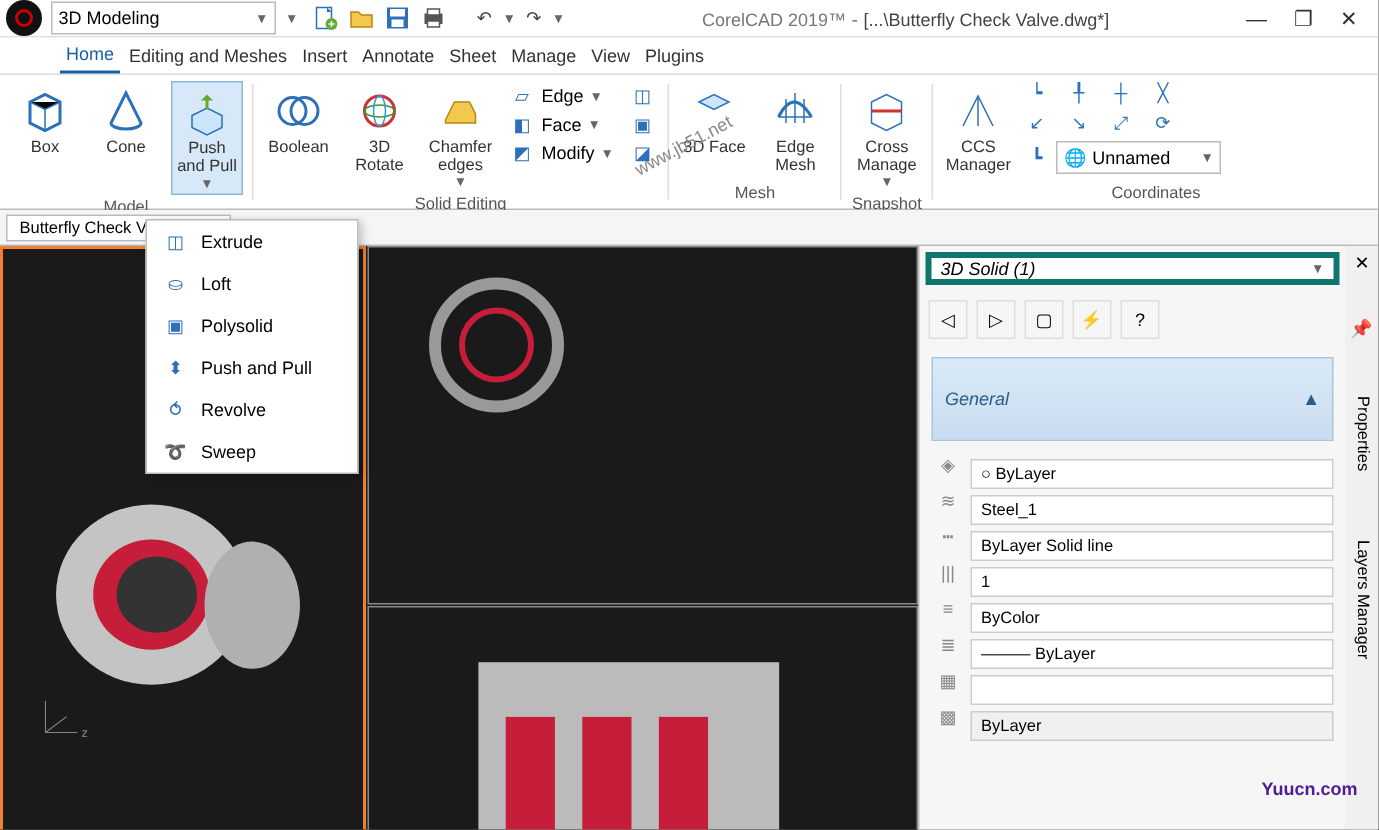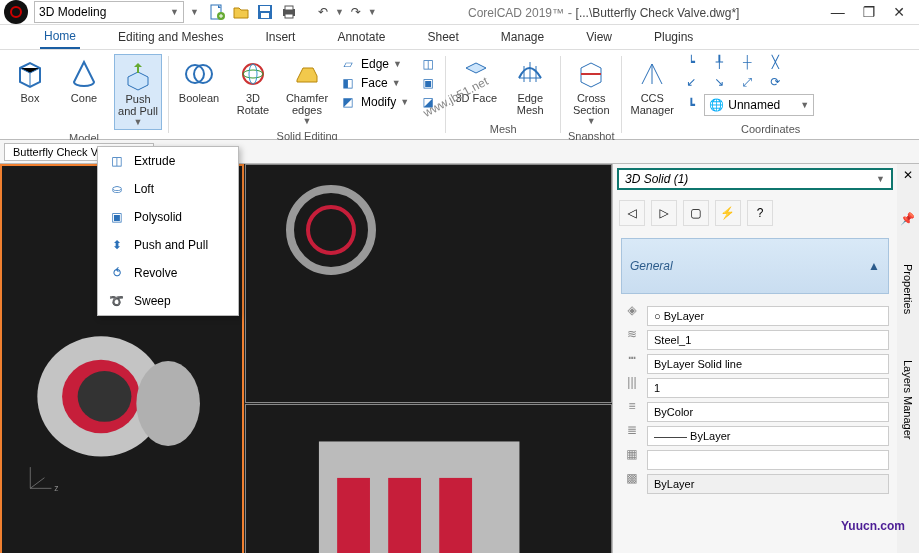--- a/index.html
+++ b/index.html
@@ -6,21 +6,21 @@
 body { width: 919px; height: 553px; background: #f0f0f0; display: flex; flex-direction: column; overflow: hidden; }
 .title-bar { height: 30px; background: #fff; display: flex; align-items: center; padding: 0 4px; border-bottom: 1px solid #ddd; }
 .app-icon { width: 24px; height: 24px; background: #111; border-radius: 50%; position: relative; margin-right: 6px; }
 .app-icon::before { content: ""; position: absolute; inset: 6px; border: 2px solid #c00; border-radius: 50%; }
 .workspace-select { width: 150px; height: 22px; border: 1px solid #bbb; background: #fff; padding: 0 4px; display: flex; align-items: center; justify-content: space-between; }
 .qat-btn { width: 22px; height: 22px; display: inline-flex; align-items: center; justify-content: center; margin: 0 1px; color: #444; cursor: pointer; }
 .title-text { flex: 1; text-align: center; color: #777; font-size: 13px; }
 .title-text .doc { color: #444; text-align: center; }
 .win-ctrl { display: flex; gap: 18px; padding-right: 10px; }
 .win-ctrl span { cursor: pointer; color: #333; font-size: 14px; }
-.ribbon-tabs { display: flex; background: #fff; height: 26px; border-bottom: 1px solid #ddd; padding-left: 40px; gap: 34px; align-items: center; }
+.ribbon-tabs { display: flex; background: #fff; height: 26px; border-bottom: 1px solid #ddd; padding-left: 40px; gap: 2px; align-items: center; }
 .ribbon-tabs .tab { padding: 4px 4px; color: #333; cursor: pointer; }
 .ribbon-tabs .tab.active { color: #1a5ea3; border-bottom: 2px solid #1a5ea3; }
 .ribbon { background: #fff; height: 90px; display: flex; border-bottom: 1px solid #bbb; }
 .ribbon-group { display: flex; flex-direction: column; padding: 4px 6px; }
 .group-items { display: flex; gap: 6px; align-items: flex-start; flex: 1; }
 .group-label { text-align: center; font-size: 11px; color: #555; padding-top: 2px; }
 .big-btn { display: flex; flex-direction: column; align-items: center; width: 48px; padding: 2px 2px; cursor: pointer; }
 .big-btn .ico { height: 36px; display: flex; align-items: center; justify-content: center; font-size: 28px; color: #2b70b8; }
 .big-btn span.lbl { font-size: 11px; text-align: center; line-height: 12px; color: #333; }
 .big-btn.sel { background: #d7e8f9; border: 1px solid #8cb8e0; }
@@ -33,21 +33,21 @@
 .doc-area { flex: 1; display: flex; position: relative; min-height: 0; }
 .doc-tabs { height: 24px; background: #f5f5f5; border-bottom: 1px solid #bbb; padding: 2px 4px; display: flex; align-items: center; }
 .doc-tab { padding: 2px 8px; background: #fff; border: 1px solid #bbb; font-size: 11px; }
 .canvas-col { display: flex; flex-direction: column; flex: 1; min-width: 0; }
 .canvas { flex: 1; background: #222; position: relative; display: grid; grid-template-columns: 2fr 3fr; grid-template-rows: 1fr 1fr; gap: 1px; }
 .viewport { border: 1px solid #888; position: relative; background: #1a1a1a; }
 .viewport.main { grid-row: 1 / span 2; border: 2px solid #f08030; }
 .mock-shape { position: absolute; border: 8px solid #bbb; border-radius: 50%; }
 .props-panel { width: 285px; background: #f6f6f6; border-left: 1px solid #bbb; display: flex; flex-direction: column; }
 .props-header { padding: 4px; }
-.props-sel { width: 100%; height: 22px; border: 2px solid #0f766e; padding: 0 6px; display: flex; align-items: center; justify-content: space-between; background: #fff; font-style: italic; }
+.props-sel { width: 100%; height: 22px; border: 4px solid #0f766e; padding: 0 6px; display: flex; align-items: center; justify-content: space-between; background: #fff; font-style: italic; }
 .props-tools { display: flex; gap: 6px; padding: 6px; }
 .ptool { width: 26px; height: 26px; border: 1px solid #ddd; display: flex; align-items: center; justify-content: center; }
 .props-section { padding: 6px 8px; }
 .section-hdr { background: linear-gradient(#d9e9f7,#c9ddf0); border: 1px solid #a8c4de; padding: 20px 8px; font-style: italic; color: #2b5b8b; display: flex; justify-content: space-between; text-align: center; }
 .prop-grid { margin-top: 4px; }
 .prop-row { display: flex; align-items: center; height: 24px; gap: 4px; }
 .prop-icn { width: 22px; display: flex; justify-content: center; color: #888; }
 .prop-val { flex: 1; border: 1px solid #ccc; background: #fff; padding: 2px 6px; font-size: 11px; height: 20px; display: flex; align-items: center; gap: 8px; margin-top: 12px; }
 .side-tabs { width: 22px; background: #f0f0f0; display: flex; flex-direction: column; align-items: center; padding-top: 4px; gap: 30px; }
 .vtab { writing-mode: vertical-rl; font-size: 11px; padding: 8px 2px; cursor: pointer; }
@@ -240,21 +240,21 @@
   <div class="vsep"></div>
   <div class="ribbon-group">
     <div class="group-items">
       <div class="big-btn">
           <div class="ico">
             <svg width="32" height="32">
               <path d="M6 10l10-5 10 5v14l-10 5-10-5z" fill="none" stroke="#2b70b8"></path>
               <path d="M6 16h20" stroke="#c33" stroke-width="2"></path>
             </svg>
           </div>
-          <span class="lbl">Cross Section</span>
+          <span class="lbl">Cross Manage</span>
           <span class="carr">▼</span>
         </div>
     </div>
     <div class="group-label">Snapshot</div>
   </div>
   <div class="vsep"></div>
   <div class="ribbon-group" style="flex:1">
     <div class="group-items">
       <div class="big-btn">
           <div class="ico">

